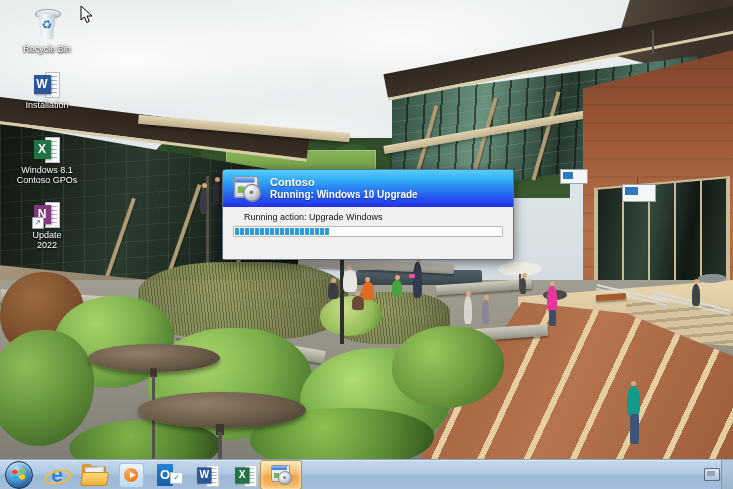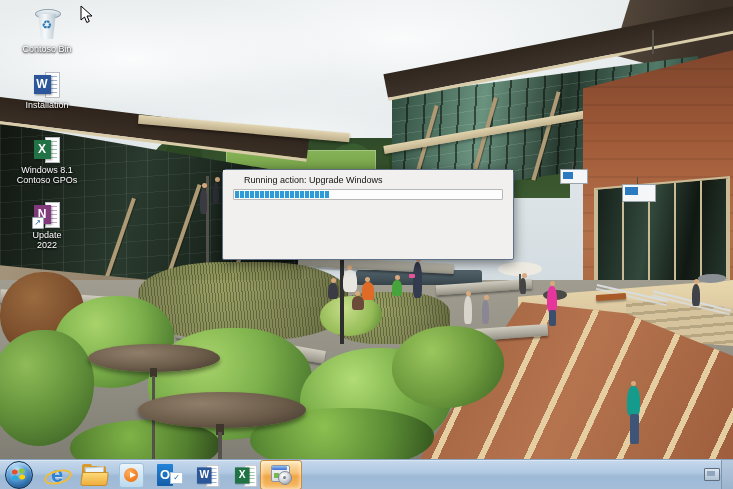--- a/index.html
+++ b/index.html
@@ -295,21 +295,21 @@
   <div class="person" style="left:692px;top:284px;width:8px;height:22px;background:#3F4248;"></div>
   <div class="person" style="left:520px;top:278px;width:6px;height:16px;background:#444444;"></div>
 </div>
 
 <div class="dicon" style="left:8px;top:5px;">
   <div class="bin">
     <div class="rim"></div>
       <div class="body"></div>
       <div class="sym"></div>
   </div>
-  <div class="dlabel">Contoso Bin</div>
+  <div class="dlabel">Recycle Bin</div>
 </div>
 
 <div class="dicon" style="left:8px;top:72px;">
   <div class="off off-word">
     <div class="page"></div>
       <div class="tile"></div>
   </div>
   <div class="dlabel">Installation</div>
 </div>
 
@@ -330,20 +330,33 @@
       <div class="tile"></div>
     <div class="shortcut"></div>
   </div>
   <div class="dlabel">
     <span>Update</span><br>
     <span>2022</span>
   </div>
 </div>
 
 <div class="dialog">
+  <div class="dlg-banner">
+    <div class="msi msi-lg">
+      <div class="win"></div>
+        <div class="bar"></div>
+        <div class="px1"></div>
+        <div class="px2"></div>
+        <div class="disc"></div>
+    </div>
+    <div class="txt">
+      <div class="dlg-app">Contoso</div>
+      <div class="dlg-status">Running: Windows 10 Upgrade</div>
+    </div>
+  </div>
   <div class="dlg-body">
     <div class="dlg-action">Running action: Upgrade Windows</div>
     <div class="pbar">
       <div class="pfill" style="width: 35%;"></div>
     </div>
   </div>
 </div>
 
 <svg class="cursor" width="13" height="19" viewBox="0 0 13 19">
   <polygon points="1,1 1,15 4.5,12 6.8,17.5 9.3,16.4 7,11 12,11" fill="#FFFFFF" stroke="#000000" stroke-width="1"></polygon>

